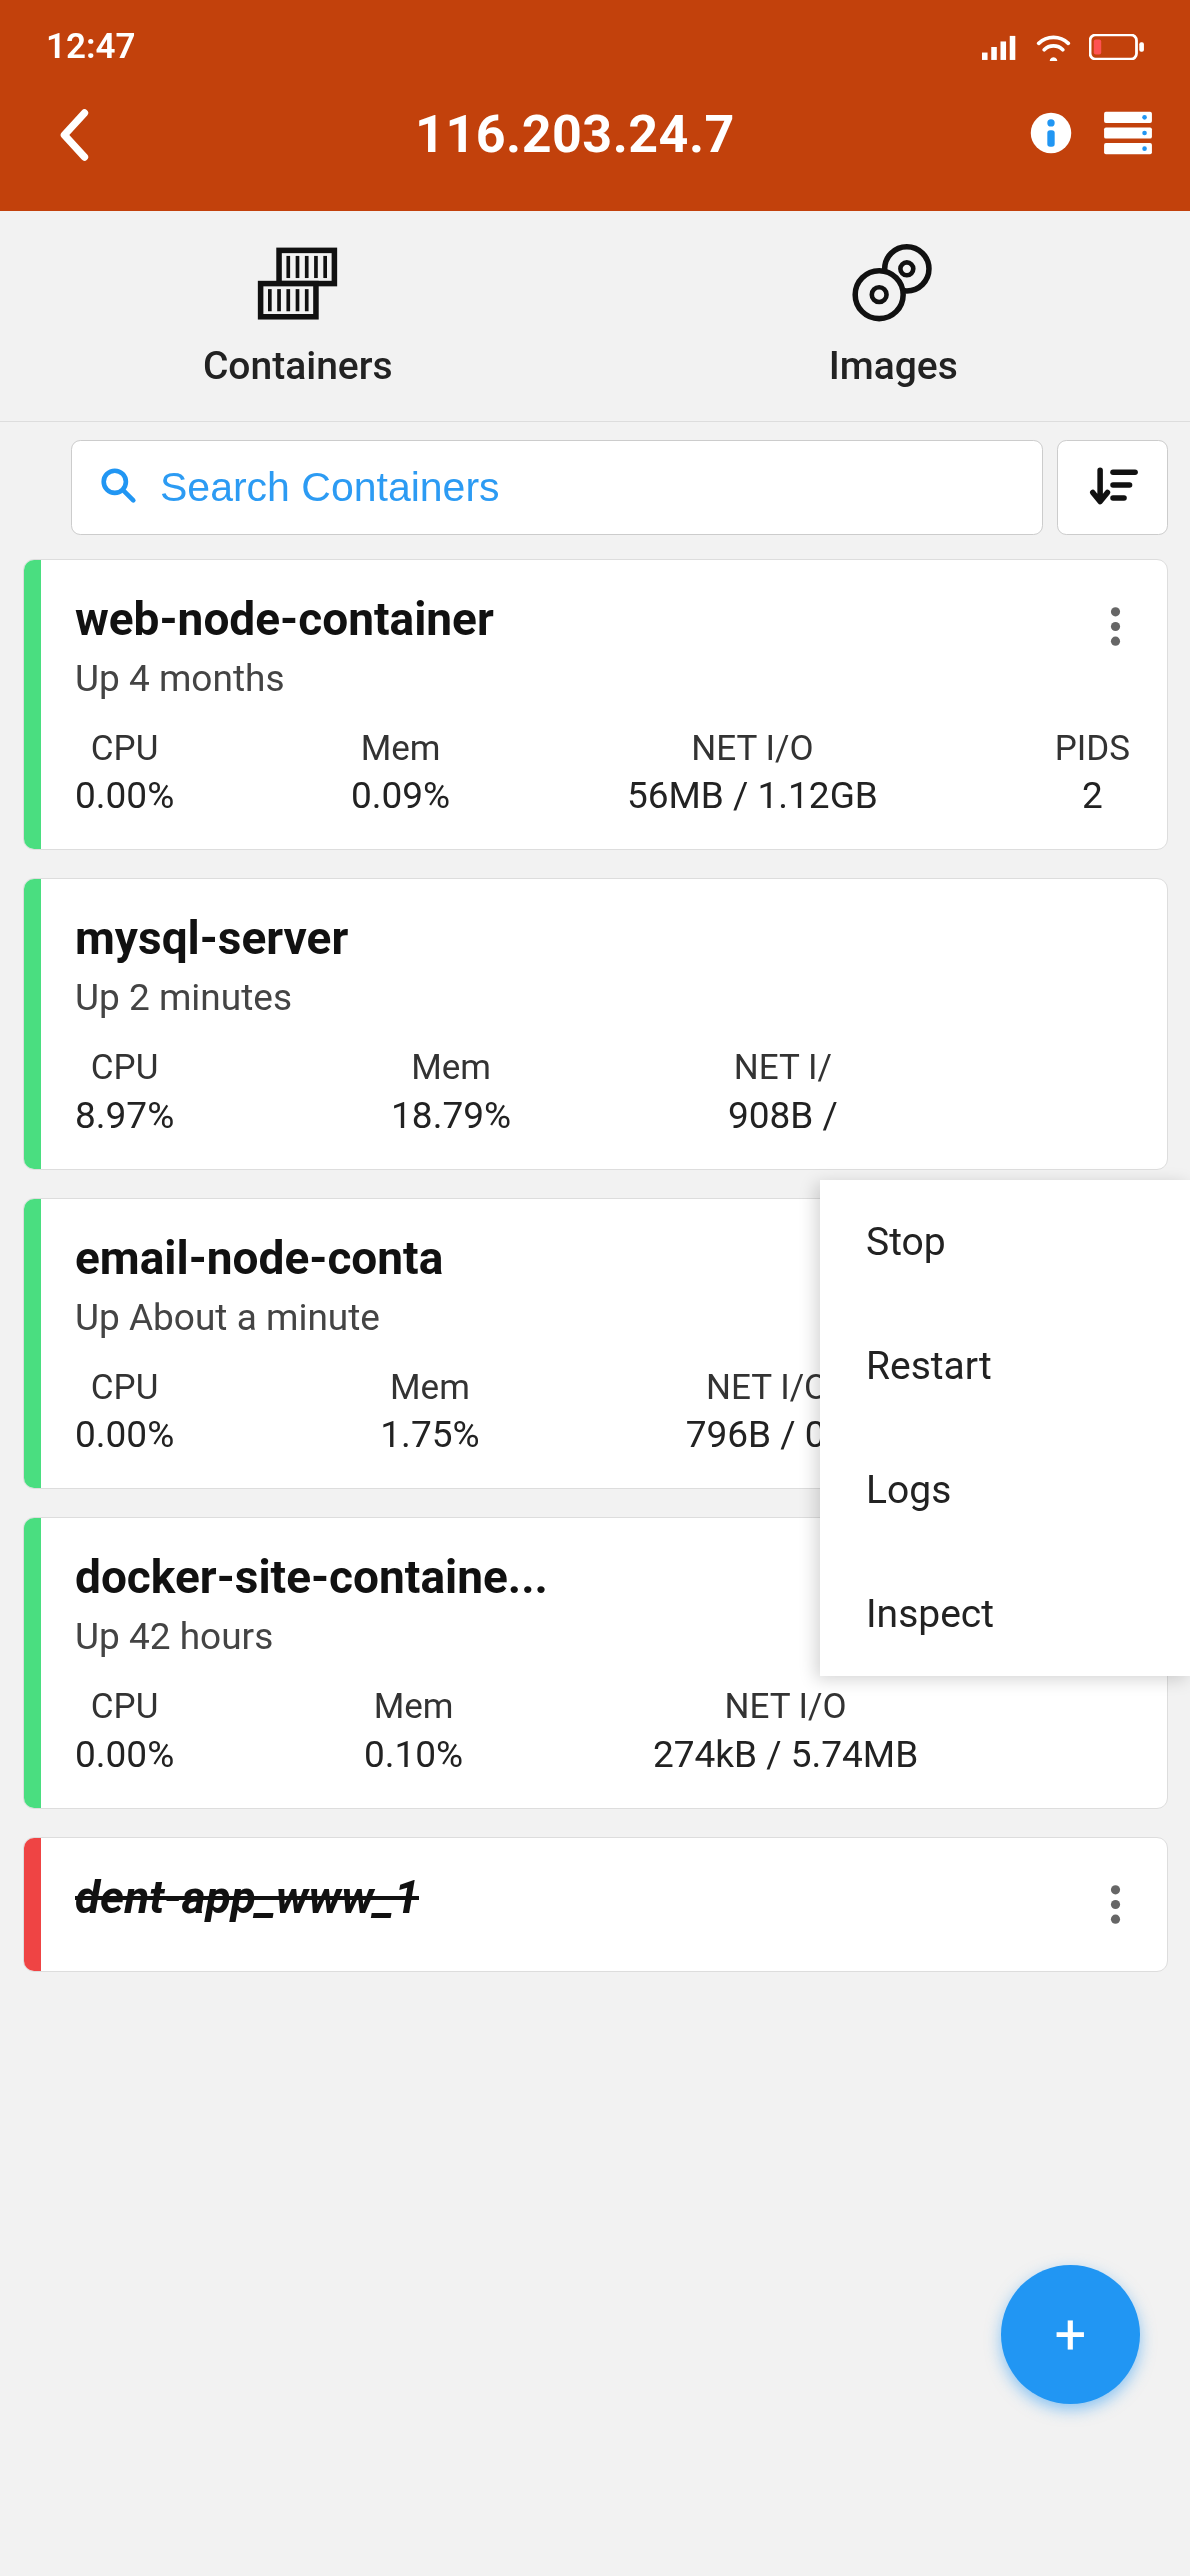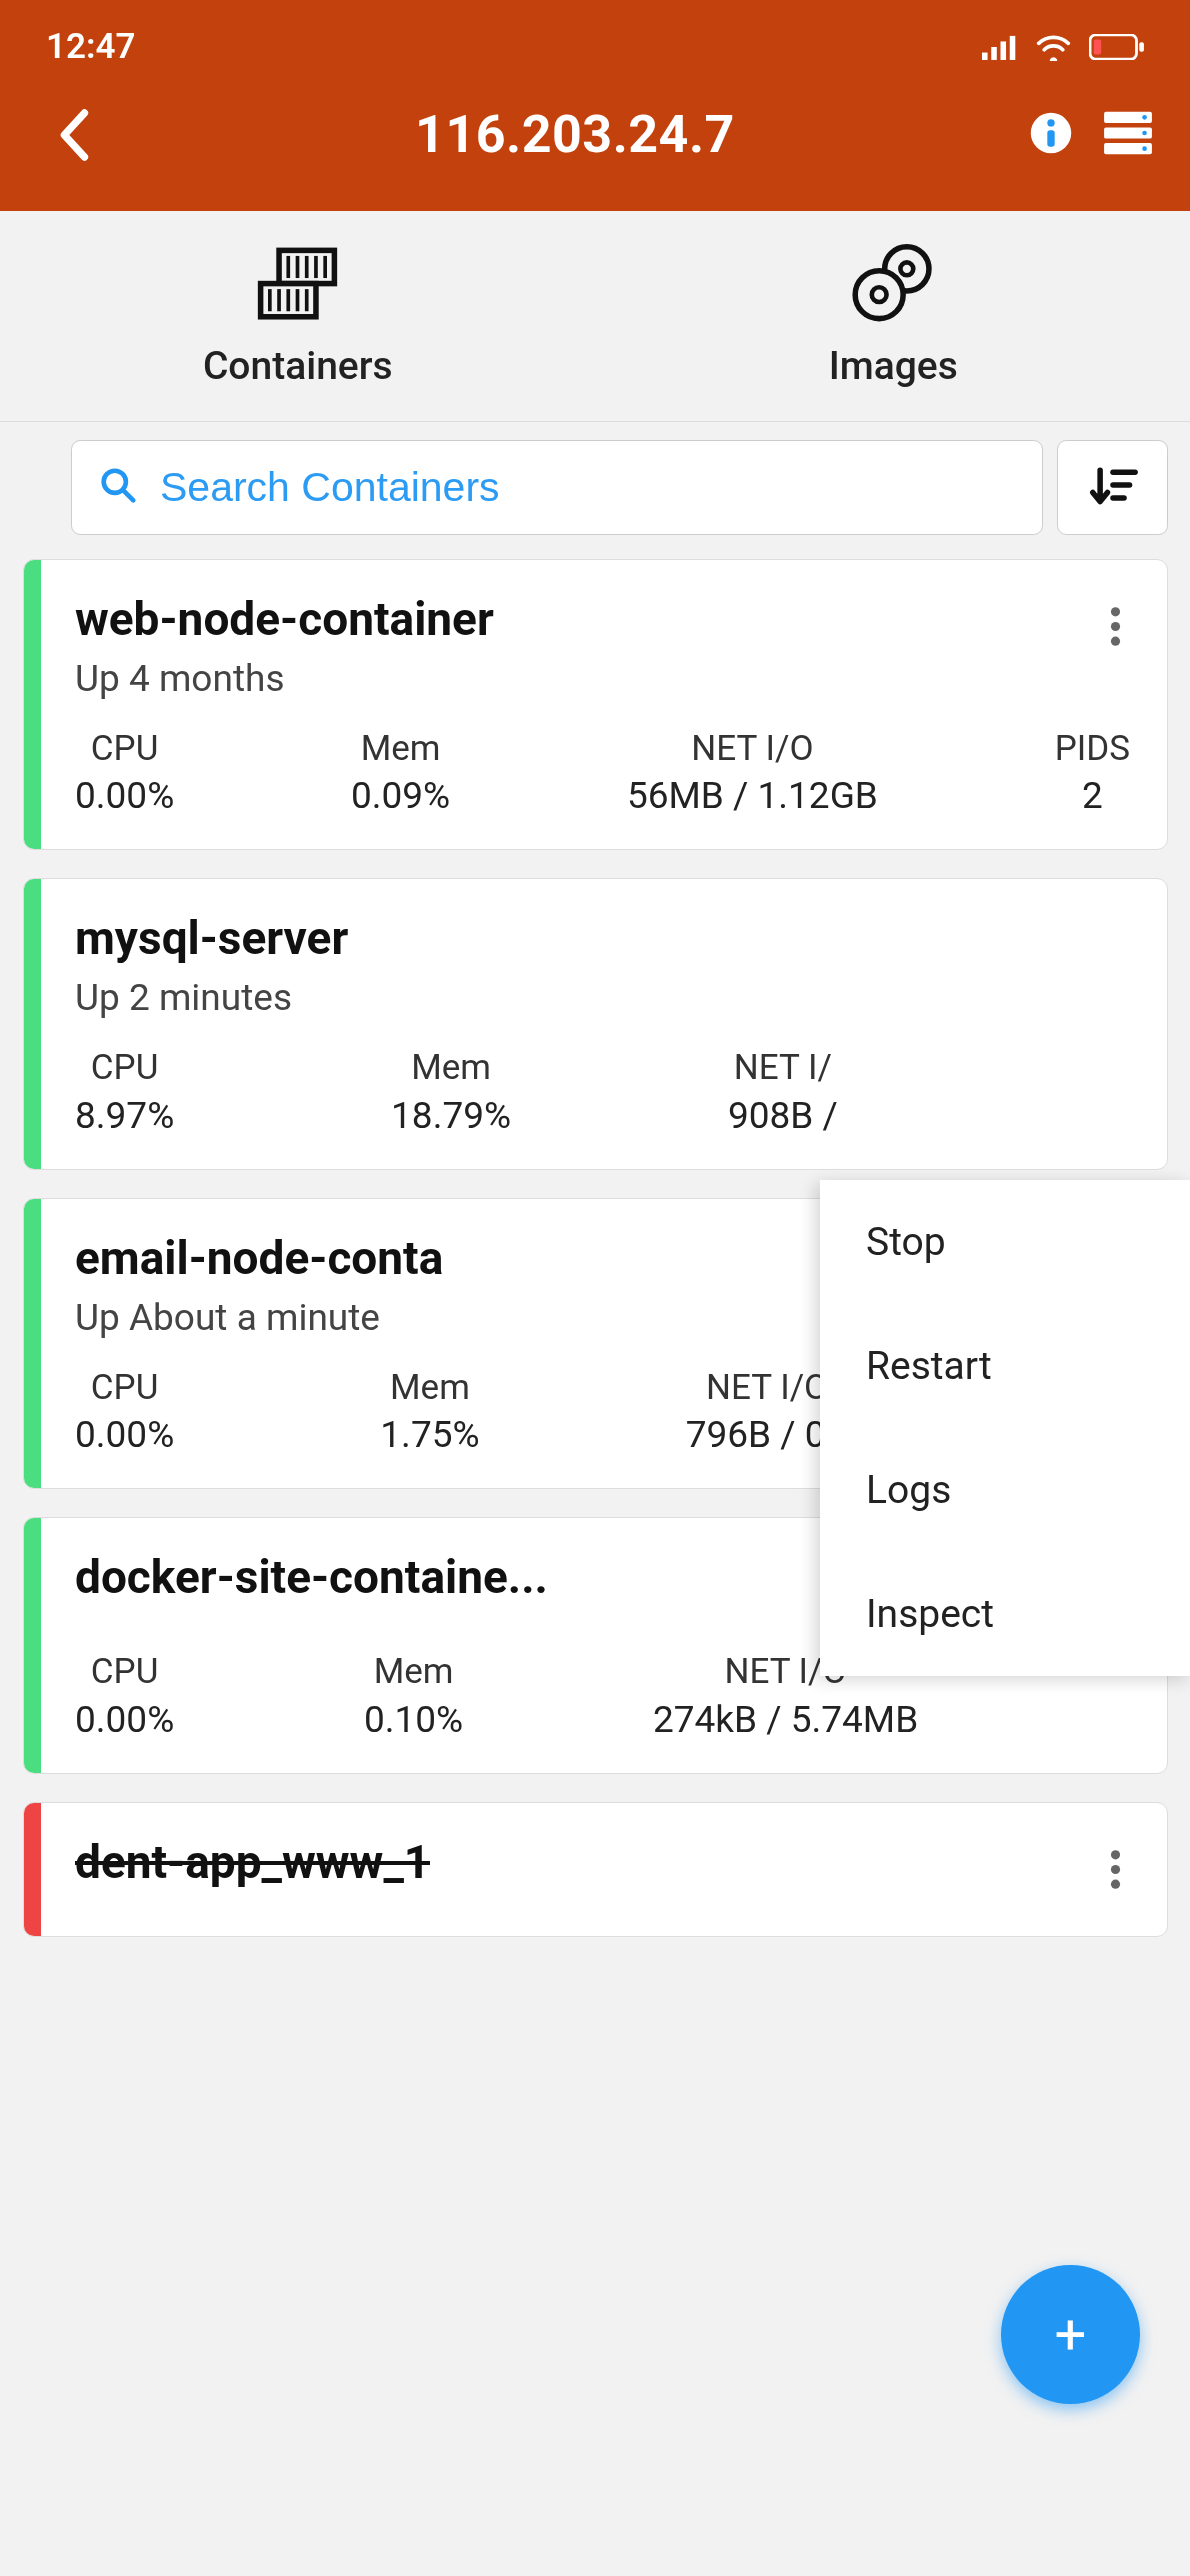--- a/index.html
+++ b/index.html
@@ -130,21 +130,21 @@
     }
     .card-title {
       font-size: 46px;
       font-weight: 700;
       color: #111;
       max-width: 835px;
       white-space: nowrap;
       overflow: hidden;
       text-overflow: ellipsis;
     }
-    .card-title.struck { text-decoration: line-through; }
+    .card-title.struck { text-decoration: line-through; font-style: italic; }
     .card-subtitle {
       font-size: 37px;
       color: #444;
       margin-top: 11px;
     }
     .more-btn { padding: 14px 9.3px; }
 
     .stats-row {
       display: flex;
       justify-content: space-between;
@@ -402,20 +402,21 @@
           <div class="stat-value">19</div>
         </div>
     </div>
   </div>
 
   <div class="card">
     <div class="status-strip strip-green"></div>
     <div class="card-head">
       <div>
         <div class="card-title">docker-site-containe...</div>
+        <div class="card-subtitle">Up 42 hours</div>
       </div>
       <div class="more-btn">
         <svg width="11" height="41" viewBox="0 0 12 44">
             <circle cx="6" cy="6" r="5" fill="#666"></circle>
             <circle cx="6" cy="22" r="5" fill="#666"></circle>
             <circle cx="6" cy="38" r="5" fill="#666"></circle>
           </svg>
       </div>
     </div>
     <div class="stats-row">

